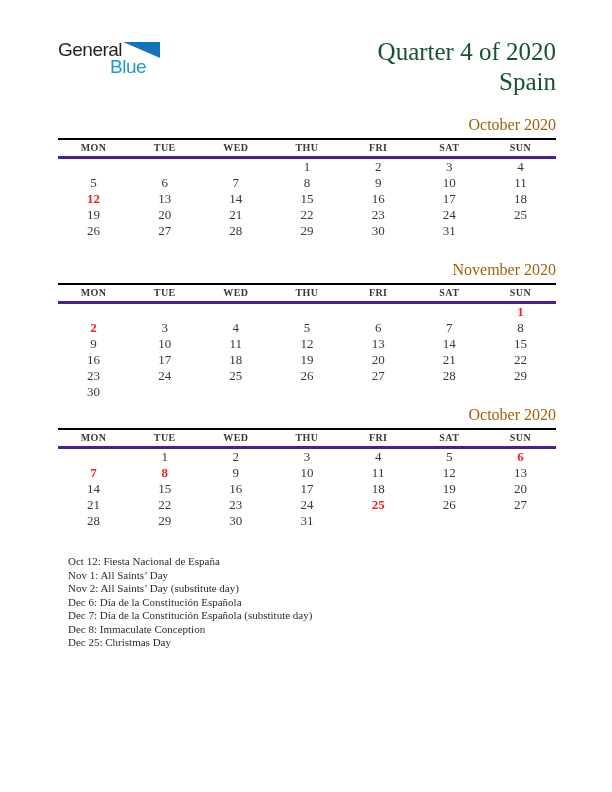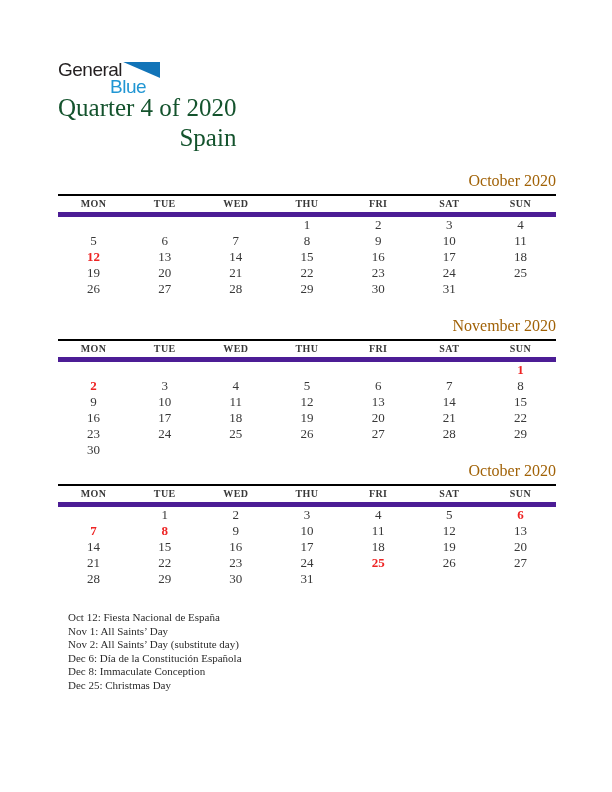--- a/index.html
+++ b/index.html
@@ -11,22 +11,21 @@
     background: #ffffff;
     font-family: "Liberation Serif", "DejaVu Serif", serif;
     color: #383838;
     overflow: hidden;
   }
   
   .header-row {
     display: flex;
     justify-content: space-between;
     align-items: flex-start;
-    padding: 60px 56px 0 58px;
-    flex-direction: column;
+    padding: 40px 56px 0 58px;
   }
   .logo {
     font-family: "Liberation Sans", "DejaVu Sans", sans-serif;
     line-height: 1;
     letter-spacing: -0.5px;
   }
   .logo-line1 { display: flex; align-items: flex-start; }
   .logo-general {
     font-size: 19px;
     color: #231f20;
@@ -63,21 +62,21 @@
     color: #a16207;
     margin-bottom: 4px;
   }
   table.cal {
     width: 100%;
     border-collapse: collapse;
     table-layout: fixed;
   }
   table.cal thead tr {
     border-top: 2px solid #000000;
-    border-bottom: 5px solid #4c1d95;
+    border-bottom: 3px solid #4c1d95;
   }
   table.cal th {
     font-size: 10px;
     font-weight: 600;
     letter-spacing: 0.4px;
     color: #383838;
     padding: 2px 0 3px 0;
     text-align: center;
   }
   table.cal td {
@@ -320,17 +319,18 @@
           </tbody>
         </table>
       </section>
     </div>
 
   <div id="holidays" class="holiday-list">
       <div class="holiday-note">Oct 12: Fiesta Nacional de España</div>
       <div class="holiday-note">Nov 1: All Saints’ Day</div>
       <div class="holiday-note">Nov 2: All Saints’ Day (substitute day)</div>
       <div class="holiday-note">Dec 6: Día de la Constitución Española</div>
+      <div class="holiday-note">Dec 7: Día de la Constitución Española (substitute day)</div>
       <div class="holiday-note">Dec 8: Immaculate Conception</div>
       <div class="holiday-note">Dec 25: Christmas Day</div>
     </div>
 
 </div>
 
 </body></html>

